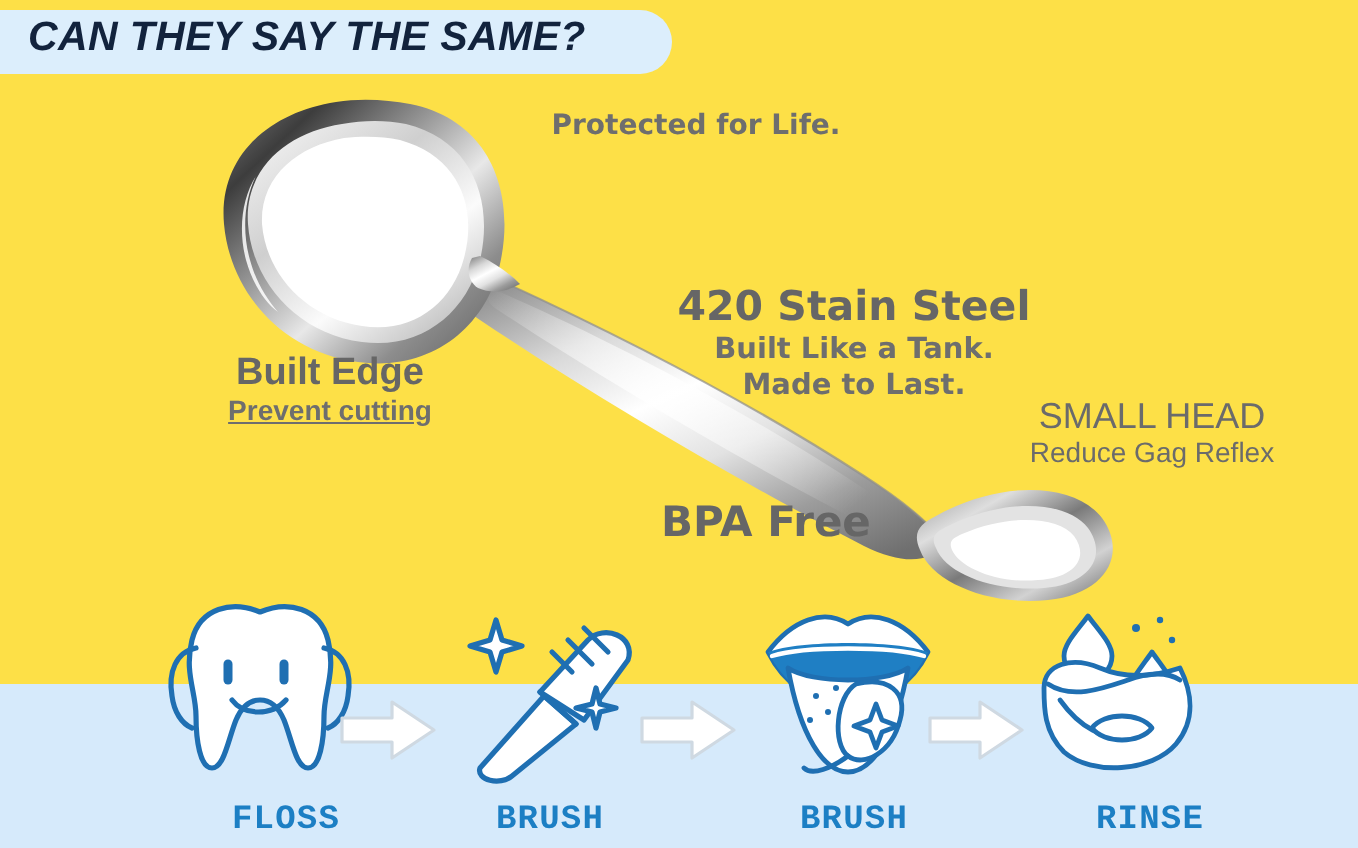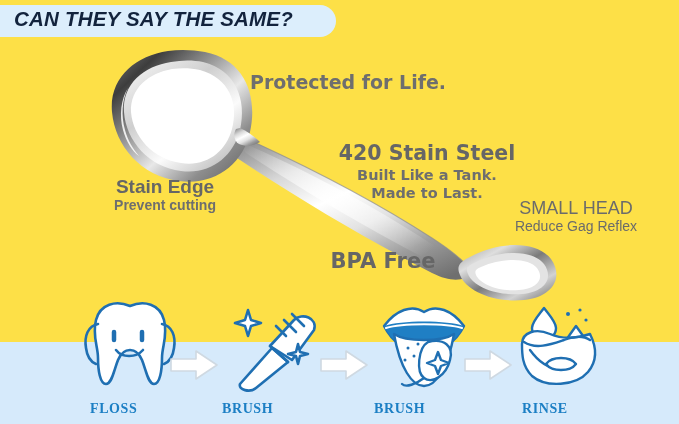--- a/index.html
+++ b/index.html
@@ -13,46 +13,46 @@
           font-family:"Liberation Sans",sans-serif;font-size:20.5px;font-weight:bold;
           font-style:italic;color:#12233d;letter-spacing:.2px;white-space:nowrap;}
 
   
   .callout{position:absolute;color:#6e6e6e;text-align:center;line-height:1.12;}
   .callout .hd{font-family:"DejaVu Sans",sans-serif;font-weight:bold;color:#666666;display:block;}
   .callout .sb{font-family:"DejaVu Sans",sans-serif;font-weight:bold;color:#6e6e6e;display:block;}
 
   #c-antirust{left:228px;top:56px;width:240px;}
   #c-antirust .hd{font-size:19.5px;}
-  #c-antirust .sb{font-size:19px;margin-top:16px;}
+  #c-antirust .sb{font-size:14px;margin-top:0;}
 
   #c-steel{left:322px;top:114px;width:210px;margin-top:28px;}
   #c-steel .hd{font-size:20.5px;}
   #c-steel .sb{font-size:14.5px;margin-top:2px;}
 
   #c-smooth{left:80px;top:176px;width:170px;}
   #c-smooth .hd{font-size:19px;font-family:"Liberation Sans",sans-serif;}
-  #c-smooth .sb{font-size:14px;font-family:"Liberation Sans",sans-serif;margin-top:1px;}
+  #c-smooth .sb{font-size:14px;font-family:"Liberation Sans",sans-serif;margin-top:1px;text-decoration:underline;}
 
   #c-small{left:496px;top:198px;width:160px;}
   #c-small .hd{font-size:18px;font-family:"Liberation Sans",sans-serif;font-weight:normal;color:#6b6b6b;}
   #c-small .sb{font-size:14px;font-family:"Liberation Sans",sans-serif;font-weight:normal;color:#6b6b6b;margin-top:1px;}
 
   #c-bpa{left:308px;top:250px;width:150px;}
   #c-bpa .hd{font-size:21px;}
 
   
   #product{position:absolute;left:0;top:0;width:679px;height:424px;pointer-events:none;}
 
   
   .band{position:absolute;left:0;top:342px;width:679px;height:82px;background:#d6eafb;}
 
   .step{position:absolute;}
-  .step-label{position:absolute;font-family:Liberation Serif, serif;font-weight:bold;
-              font-size:14px;color:#1c7fc4;letter-spacing:.6px;text-align:left;}
+  .step-label{position:absolute;font-family:Liberation Mono, monospace;font-weight:bold;
+              font-size:17px;color:#1c7fc4;letter-spacing:.6px;text-align:right;}
   .arrow{position:absolute;}
 </style>
 </head>
 <body>
 
 <div id="page">
 
   <div class="banner"></div>
   <div class="banner-text">CAN THEY SAY THE SAME?</div>
 
@@ -135,21 +135,21 @@
     <span class="sb">Protected for Life.</span>
   </div>
 
   <div class="callout" id="c-steel">
     <span class="hd">420 Stain Steel</span>
     <span class="sb">Built Like a Tank.</span>
     <span class="sb">Made to Last.</span>
   </div>
 
   <div class="callout" id="c-smooth">
-    <span class="hd">Stain Edge</span>
+    <span class="hd">Built Edge</span>
     <span class="sb">Prevent cutting</span>
   </div>
 
   <div class="callout" id="c-small">
     <span class="hd">SMALL HEAD</span>
     <span class="sb">Reduce Gag Reflex</span>
   </div>
 
   <div class="callout" id="c-bpa">
     <span class="hd">BPA Free</span>

